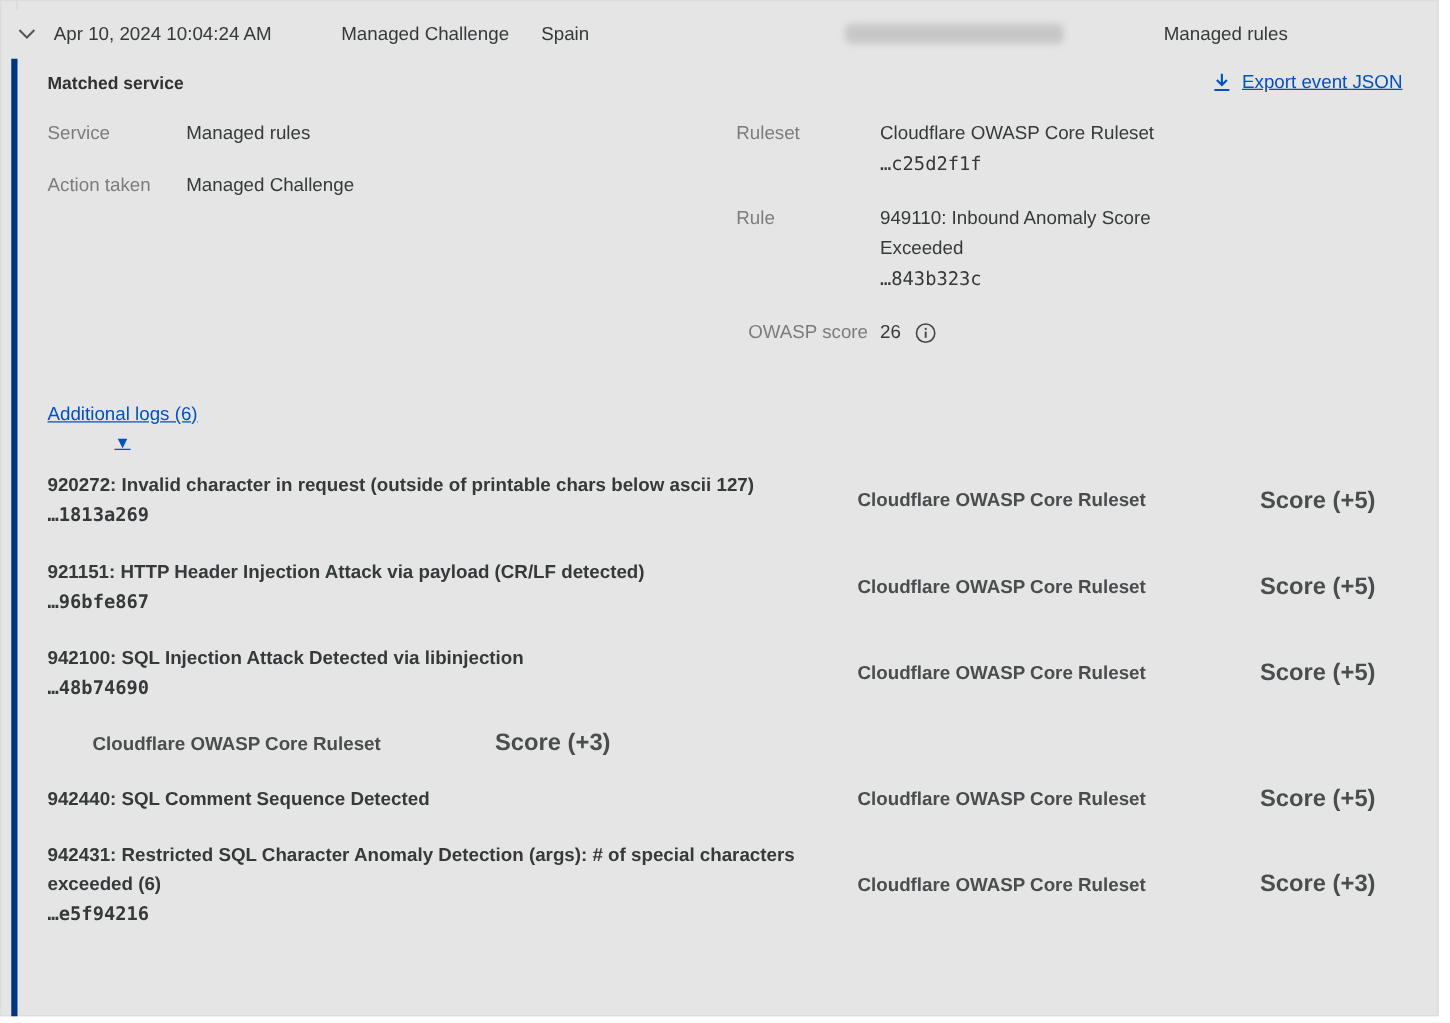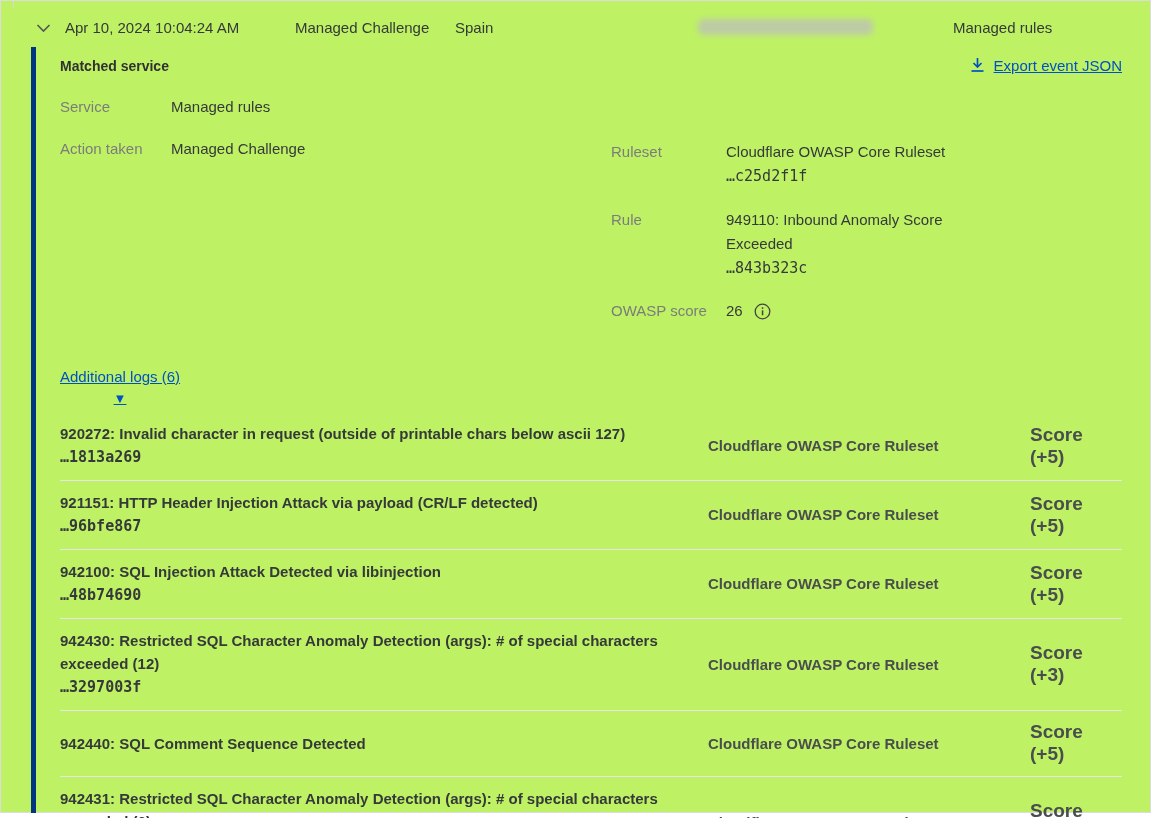--- a/index.html
+++ b/index.html
@@ -1,52 +1,52 @@
 <!DOCTYPE html>
 <html><head>
 <meta charset="utf-8">
 <style>
   * { margin:0; padding:0; box-sizing:border-box; }
   html,body { width:1160px; height:818px; background:#ffffff; overflow:hidden;
     font-family:"Liberation Sans", sans-serif; color:#36393a; }
   .panel { position:absolute; left:0; top:0; width:1151px; height:813px;
-    border:1px solid #dcdcdc; background:#bef264;padding-left:22px; }
+    border:1px solid #dcdcdc; background:#e5e5e5; }
   .top-stub { position:absolute; left:12px; top:0; width:1px; height:7px; background:#d9d9d9; }
 
   
   .summary-row { position:relative; height:46px; font-size:15px; color:#36393a; cursor:pointer; }
   .summary-row > span, .summary-row > div { position:absolute; top:18px; white-space:nowrap; }
   .chevron { left:13px; top:20px; }
   .sum-date { left:42px; }
   .sum-action { left:272px; }
   .sum-country { left:432px; }
   .sum-redacted { left:675px; top:17px; width:175px; height:16px; background:#bdbdbd;
     border-radius:5px; filter:blur(3px); opacity:.75; }
   .sum-service { left:930px; }
 
   
   .detail { position:relative; padding:10px 28px 0 37px; }
   .accent-bar { position:absolute; left:8px; top:0; width:5px; height:766px; background:#003681; }
 
   .detail-header { display:flex; justify-content:space-between; align-items:center; }
   .detail-title { font-size:14px; font-weight:700; color:#313131; }
   a.link { color:#0051c3; text-decoration:underline; font-size:15px; cursor:pointer; }
-  .export-link { display:inline-flex; align-items:flex-start; gap:9px; }
+  .export-link { display:inline-flex; align-items:flex-end; gap:9px; }
   .export-link svg { display:block; }
 
   .fields { display:flex; margin-top:21px; }
   .fields-left { width:551px; }
   .field-row { display:flex; margin-bottom:18px; line-height:24px; font-size:15px; }
   .field-label { width:111px; color:#7c7c7c; flex:none; }
   .field-value { color:#36393a; }
-  .fields-right { flex:1;margin-top:45px; }
+  .fields-right { flex:1; }
   .fields-right .field-label { width:115px; }
   .mono { font-family:"DejaVu Sans Mono", monospace; font-size:15px; color:#36393a; }
   .rule-value { max-width:240px; }
-  .owasp-row { align-items:center; }
+  .owasp-row { align-items:center;text-align:center; }
   .owasp-value { display:flex; align-items:center; gap:11px; }
   .info-icon { display:inline-flex; cursor:pointer; }
 
   .logs-toggle-wrap { margin-top:27px; }
   .logs-toggle { display:inline-flex; align-items:center; gap:5px;flex-direction:column; }
   .tri-down { color:#0051c3; font-size:13px; text-decoration:none; display:inline-block; transform:translateY(1px); }
 
   .log-rows { margin-top:7px;font-weight:bold; }
   .log-row { display:flex; align-items:center; padding:10px 0 11px 0; border-bottom:1px solid #e6e6e6; }
   .log-main { width:612px; flex:none; }
@@ -163,24 +163,20 @@
       <div class="log-row">
         <div class="log-main">
           <div class="log-title">942100: SQL Injection Attack Detected via libinjection</div>
           <div class="mono log-id">…48b74690</div>
         </div>
         <div class="log-ruleset">Cloudflare OWASP Core Ruleset</div>
         <div class="log-score">Score (+5)</div>
       </div>
 
       <div class="log-row">
-        <div class="log-main">
-          <div class="log-title">942430: Restricted SQL Character Anomaly Detection (args): # of special characters exceeded (12)</div>
-          <div class="mono log-id">…3297003f</div>
-        </div>
         <div class="log-ruleset">Cloudflare OWASP Core Ruleset</div>
         <div class="log-score">Score (+3)</div>
       </div>
 
       <div class="log-row">
         <div class="log-main">
           <div class="log-title">942440: SQL Comment Sequence Detected</div>
         </div>
         <div class="log-ruleset">Cloudflare OWASP Core Ruleset</div>
         <div class="log-score">Score (+5)</div>

